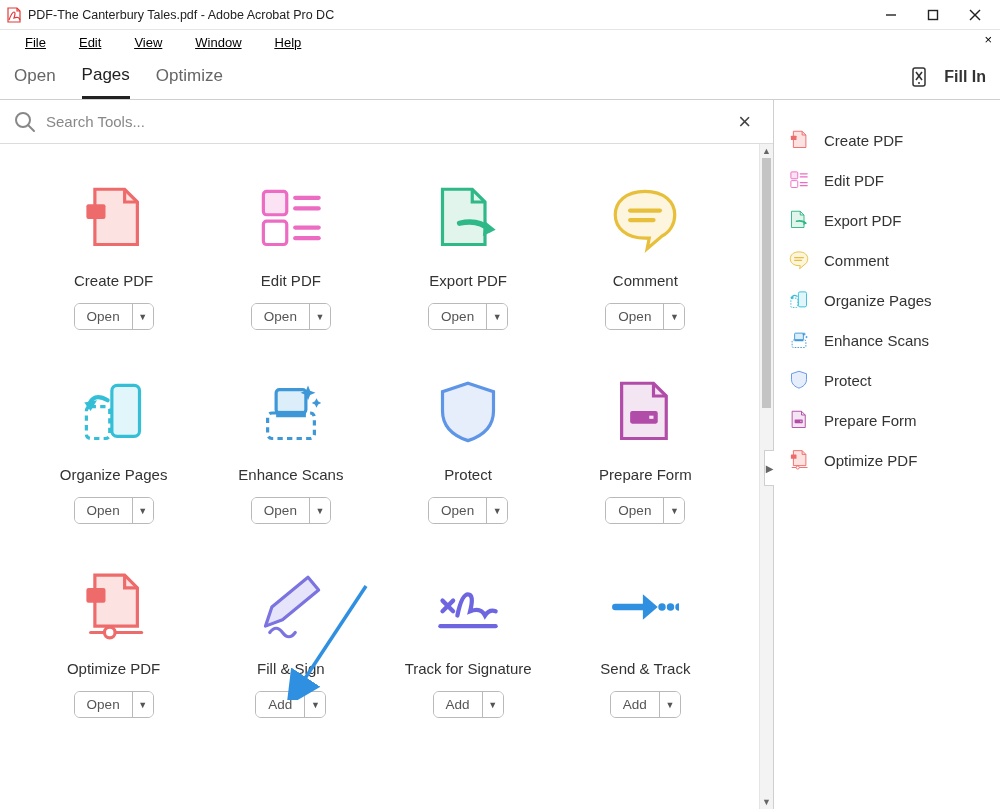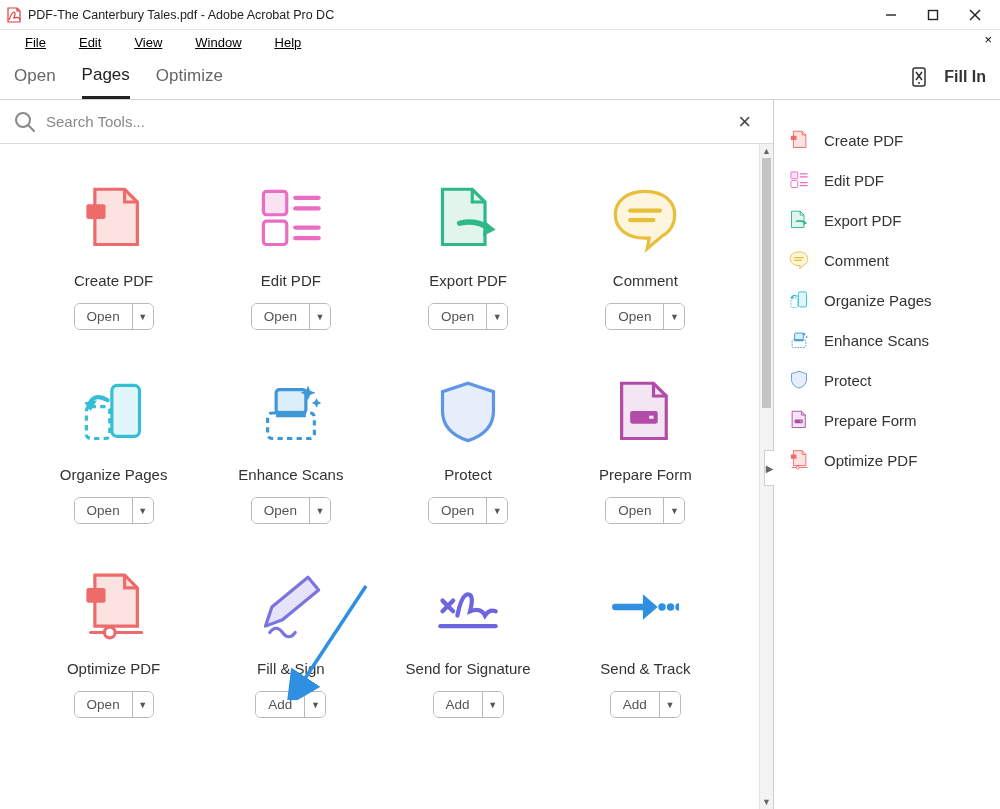--- a/index.html
+++ b/index.html
@@ -353,21 +353,21 @@
                 <div class="main-b">Add</div>
                 <div class="drop-b">▼</div>
               </div>
             </div>
             <div class="tool">
               <div class="tool-ico">
                 <svg viewBox="0 0 64 64" width="68" height="68">
                   <use href="#i-send-signature"></use>
                 </svg>
               </div>
-              <div class="tool-label">Send for Signature</div>
+              <div class="tool-label">Track for Signature</div>
               <div class="tool-btn">
                 <div class="main-b">Add</div>
                 <div class="drop-b">▼</div>
               </div>
             </div>
             <div class="tool">
               <div class="tool-ico">
                 <svg viewBox="0 0 64 64" width="68" height="68">
                   <use href="#i-send-track"></use>
                 </svg>

